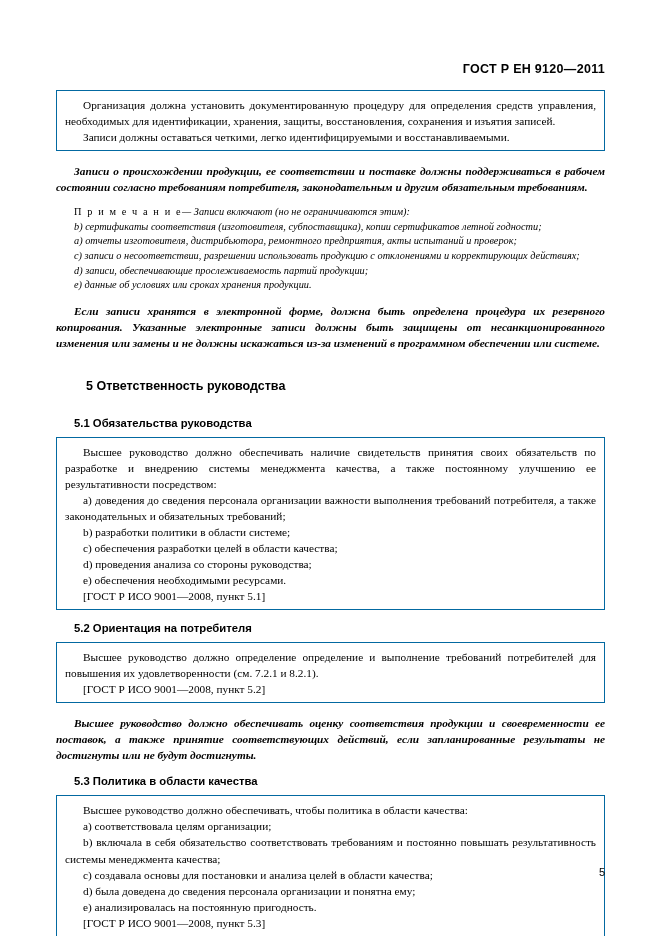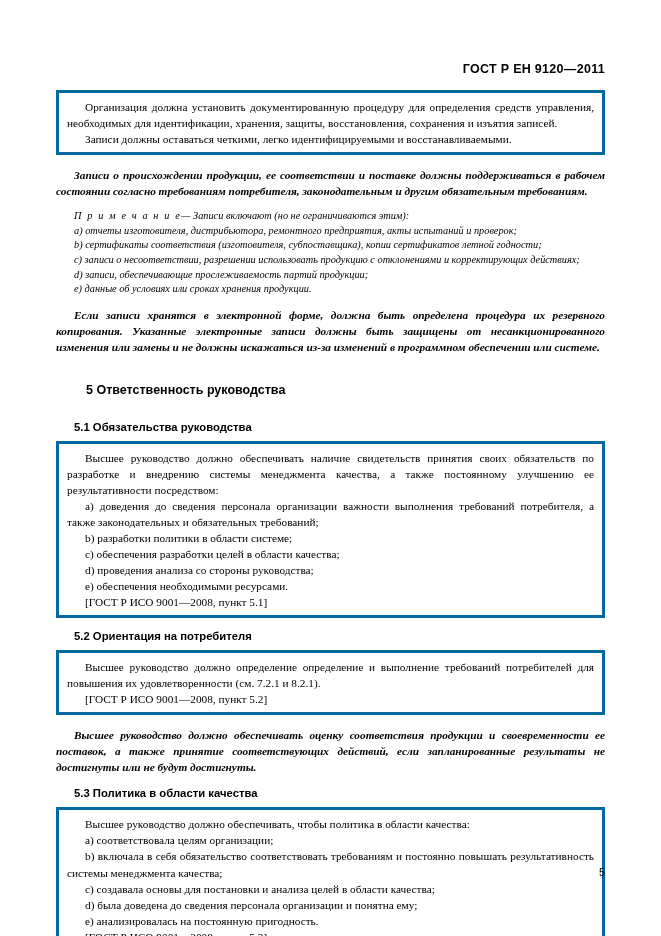--- a/index.html
+++ b/index.html
@@ -30,21 +30,21 @@
     font-weight: bold;
     letter-spacing: 0.3px;
   }
   .content {
     position: absolute;
     left: 56px;
     top: 90px;
     width: 549px;
   }
   .box {
-    border: 3px solid #0369a1;
+    border: 1px solid #0369a1;
     box-sizing: border-box;
     padding: 6px 8px 5px 8px;
     margin-bottom: 0;
   }
   p {
     margin: 0;
     font-size: 11.3px;
     line-height: 1.42;
     text-align: justify;
   }
@@ -53,21 +53,20 @@
   }
   .bold-italic {
     font-weight: bold;
     font-style: italic;
   }
   .italic {
     font-style: italic;
   }
   .note-head {
     letter-spacing: 1.6px;
-    font-style: italic;
   }
   .spacer-8 { height: 8px; }
   .spacer-10 { height: 10px; }
   .spacer-12 { height: 12px; }
   .spacer-16 { height: 16px; }
   h2.section {
     font-family: "Liberation Sans", sans-serif;
     font-size: 12.5px;
     font-weight: bold;
     margin: 12px;
@@ -104,22 +103,22 @@
 
     <div class="spacer-12"></div>
 
     <p class="indent bold-italic">Записи о происхождении продукции, ее соответствии и поставке должны поддерживаться в рабочем состоянии согласно требованиям потребителя, законодательным и другим обязательным требованиям.</p>
 
     <div class="spacer-10"></div>
 
     <p class="indent" style="font-size:10.3px;">
       <span class="note-head">П р и м е ч а н и е</span><span class="italic">— Записи включают (но не ограничиваются этим):</span>
     </p>
+    <p class="indent italic" style="font-size:10.3px;">b) сертификаты соответствия (изготовителя, субпоставщика), копии сертификатов летной годности;</p>
     <p class="indent italic" style="font-size:10.3px;">a) отчеты изготовителя, дистрибьютора, ремонтного предприятия, акты испытаний и проверок;</p>
-    <p class="indent italic" style="font-size:10.3px;">b) сертификаты соответствия (изготовителя, субпоставщика), копии сертификатов летной годности;</p>
     <p class="indent italic" style="font-size:10.3px;">c) записи о несоответствии, разрешении использовать продукцию с отклонениями и корректирующих действиях;</p>
     <p class="indent italic" style="font-size:10.3px;">d) записи, обеспечивающие прослеживаемость партий продукции;</p>
     <p class="indent italic" style="font-size:10.3px;">e) данные об условиях или сроках хранения продукции.</p>
 
     <div class="spacer-10"></div>
 
     <p class="indent bold-italic">Если записи хранятся в электронной форме, должна быть определена процедура их резервного копирования. Указанные электронные записи должны быть защищены от несанкционированного изменения или замены и не должны искажаться из-за изменений в программном обеспечении или системе.</p>
 
     <div class="spacer-16"></div>
 

